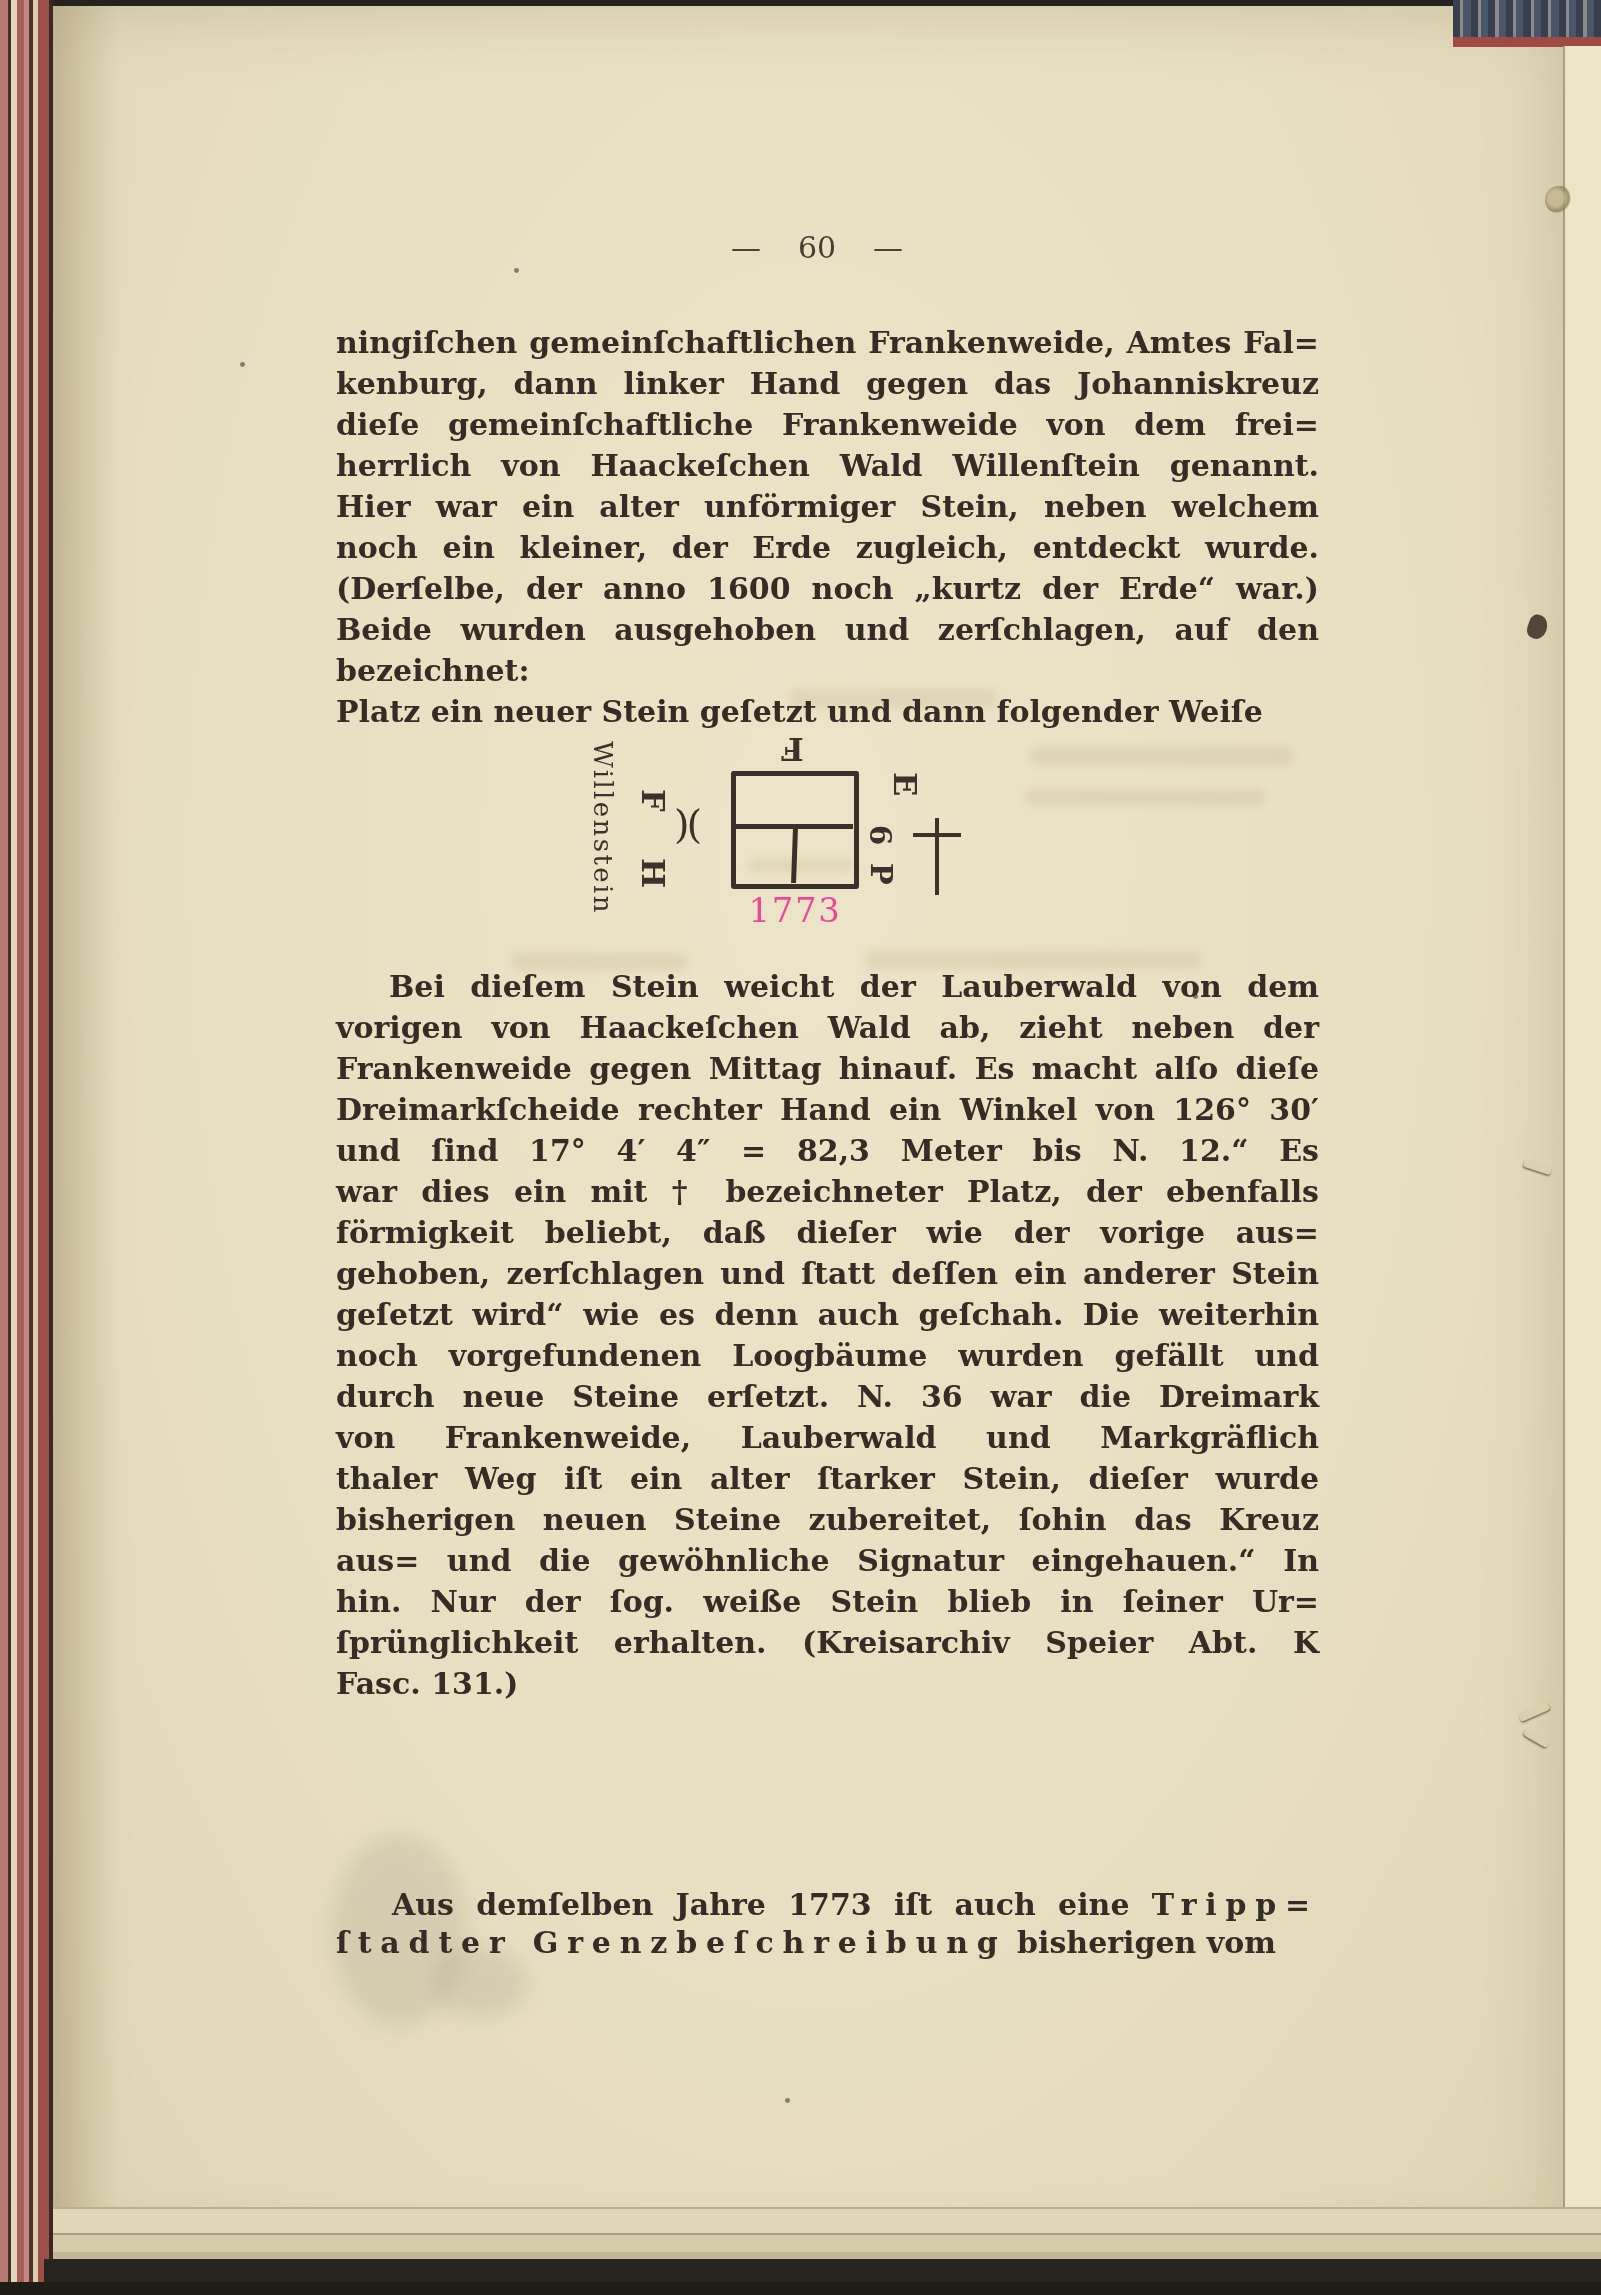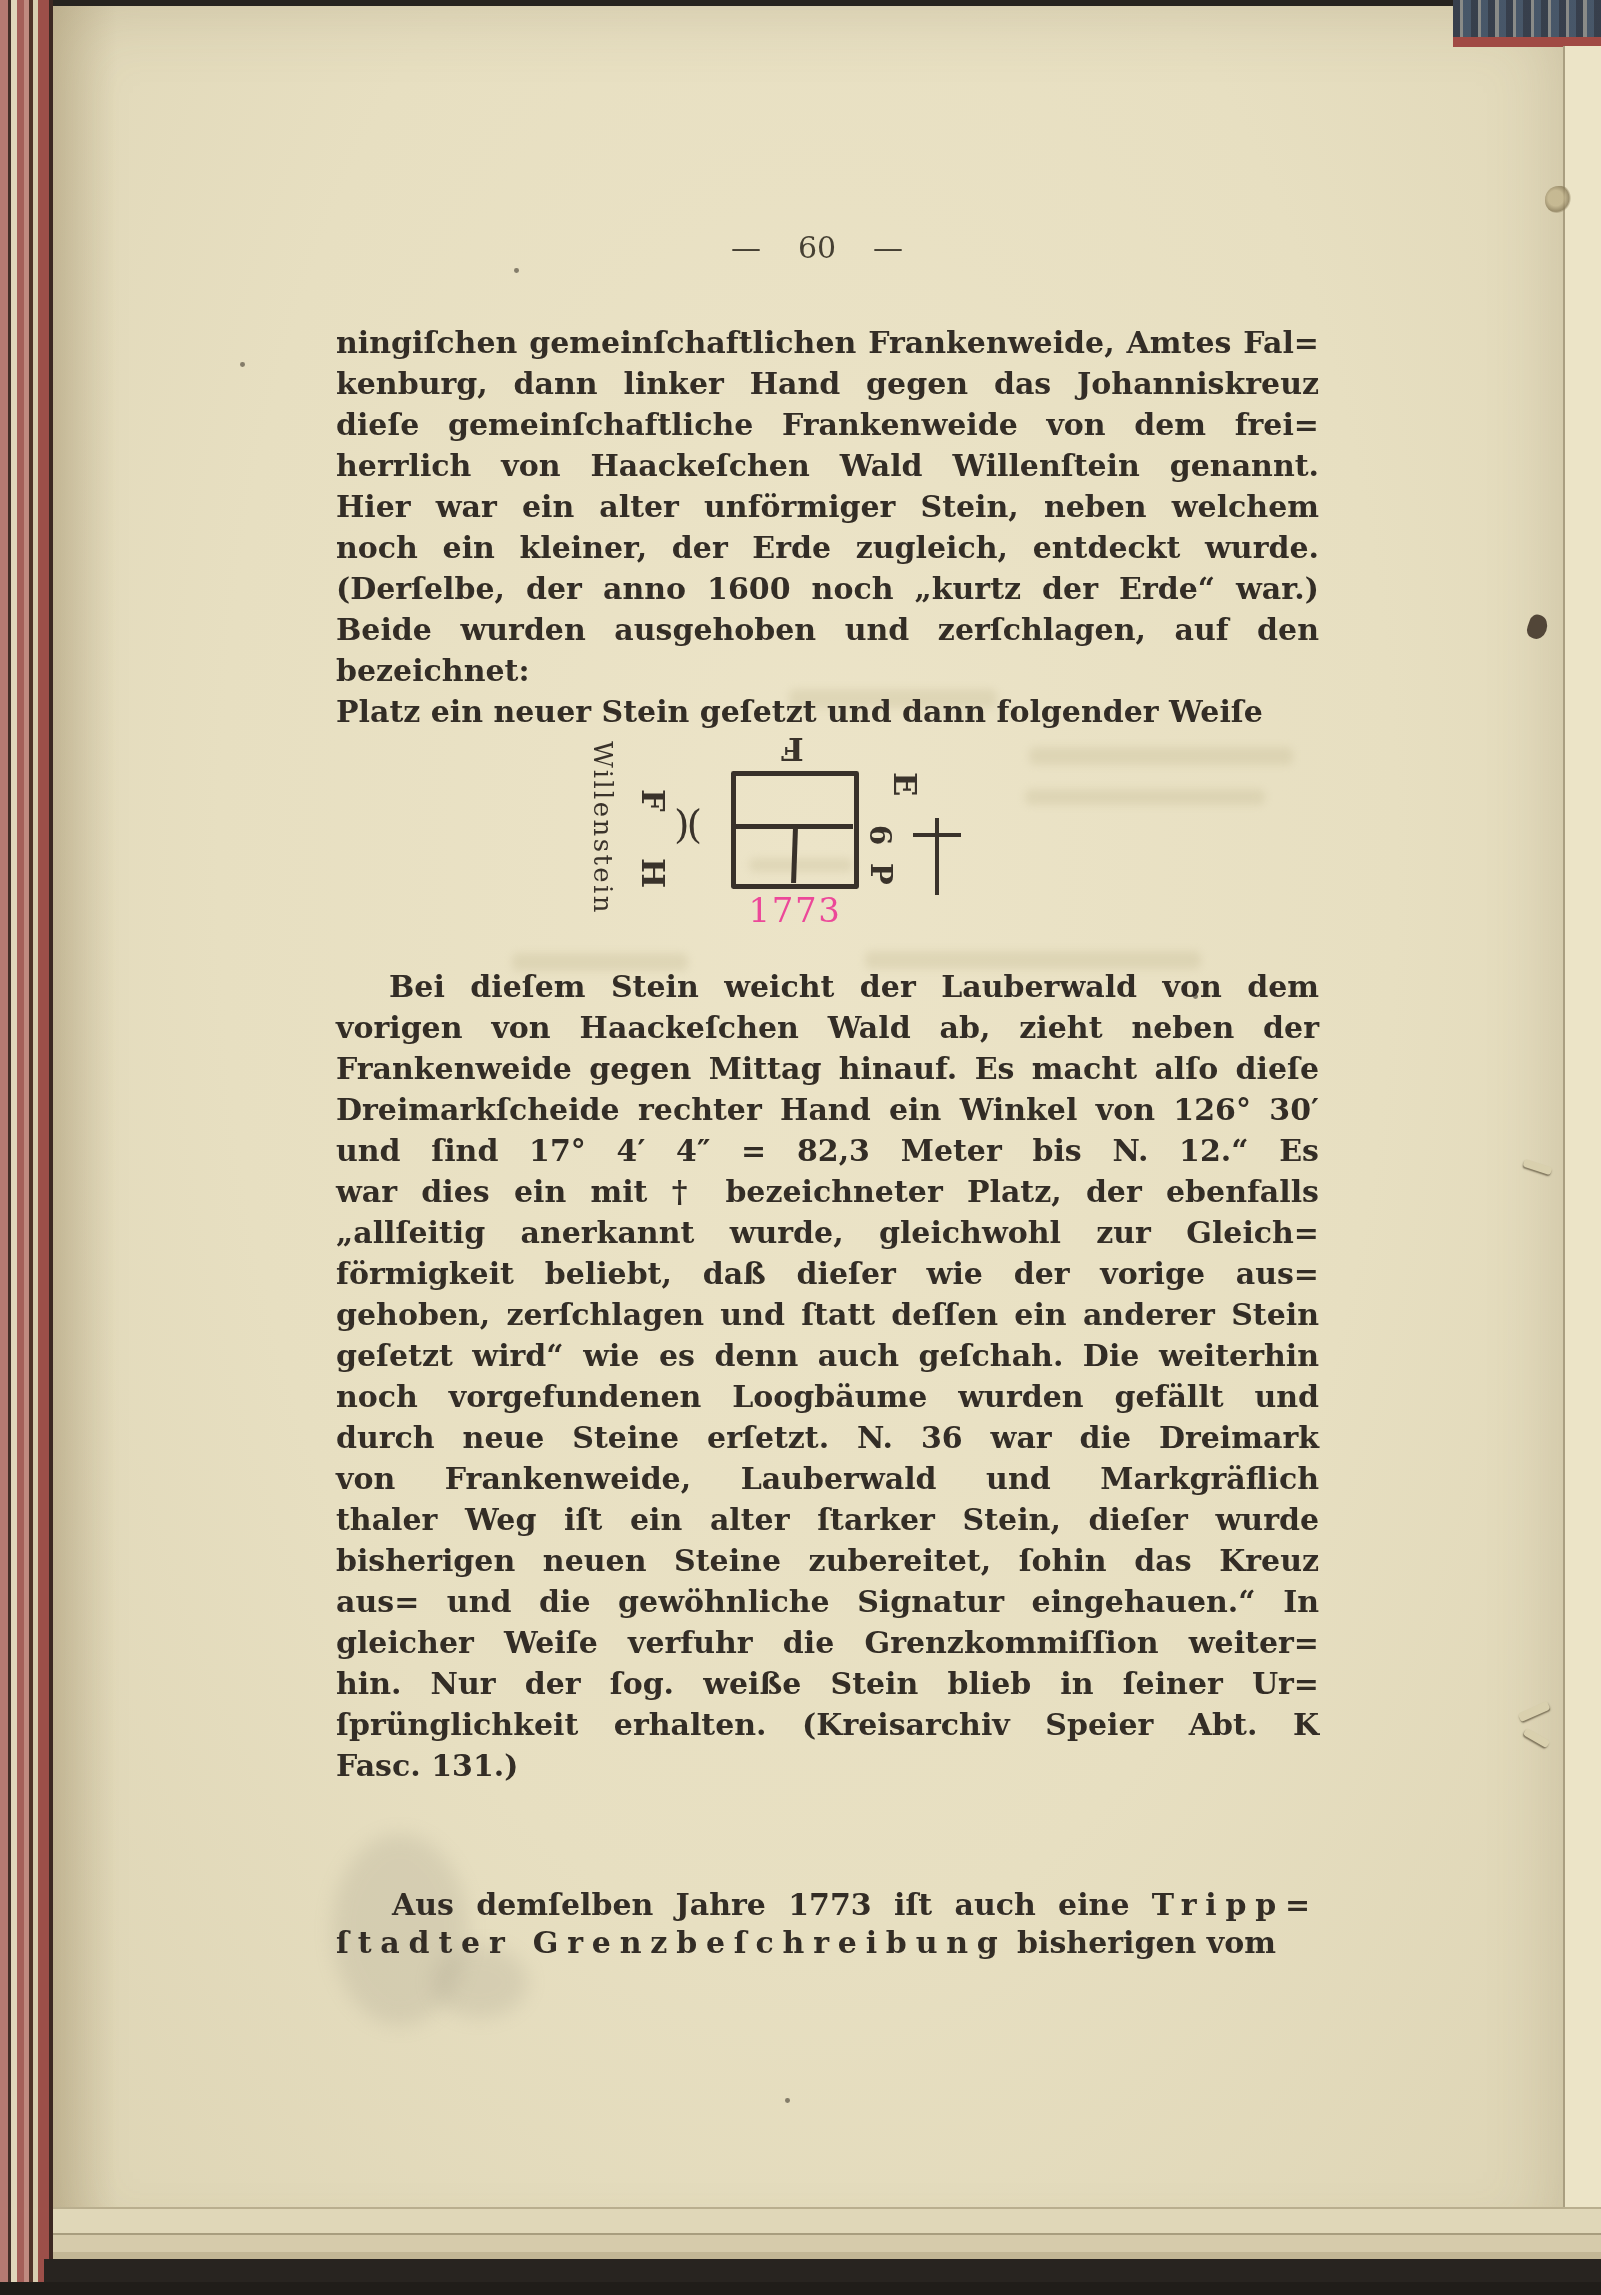--- a/index.html
+++ b/index.html
@@ -156,31 +156,29 @@
     <div class="year">1773</div>
   </div>
 
   <div id="para2" class="body-col para">
       <div class="tline">Bei dieſem Stein weicht der Lauberwald von dem</div>
       <div class="tline">vorigen von Haackeſchen Wald ab, zieht neben der</div>
       <div class="tline">Frankenweide gegen Mittag hinauf. Es macht alſo dieſe</div>
       <div class="tline">Dreimarkſcheide rechter Hand ein Winkel von 126° 30′</div>
       <div class="tline">und ſind 17° 4′ 4″ = 82,3 Meter bis N. 12.“ Es</div>
       <div class="tline">war dies ein mit † bezeichneter Platz, der ebenfalls</div>
-      <div class="tline">„allſeitig anerkannt wurde, gleichwohl zur Gleich=</div>
       <div class="tline">förmigkeit beliebt, daß dieſer wie der vorige aus=</div>
       <div class="tline">gehoben, zerſchlagen und ſtatt deſſen ein anderer Stein</div>
       <div class="tline">geſetzt wird“ wie es denn auch geſchah.  Die weiterhin</div>
       <div class="tline">noch vorgefundenen Loogbäume wurden gefällt und</div>
       <div class="tline">durch neue Steine erſetzt. N. 36 war die Dreimark</div>
       <div class="tline">von Frankenweide, Lauberwald und Markgräflich</div>
       <div class="tline">thaler Weg iſt ein alter ſtarker Stein, dieſer wurde</div>
       <div class="tline">bisherigen neuen Steine zubereitet, ſohin das Kreuz</div>
       <div class="tline">aus= und die gewöhnliche Signatur eingehauen.“  In</div>
-      <div class="tline">gleicher Weiſe verfuhr die Grenzkommiſſion weiter=</div>
       <div class="tline">hin.  Nur der ſog. weiße Stein blieb in ſeiner Ur=</div>
       <div class="tline">ſprünglichkeit erhalten.  (Kreisarchiv Speier Abt. K</div>
       <div class="tline">Fasc. 131.)</div>
     </div>
 
   <div id="para3" class="body-col para">
     <div class="tline"><span>Aus demſelben Jahre 1773 iſt auch eine </span><span class="spaced">Tripp=</span></div>
     <div class="tline"><span class="spaced">ſtadter Grenzbeſchreibung</span><span> bisherigen  vom</span></div>
   </div>
 

